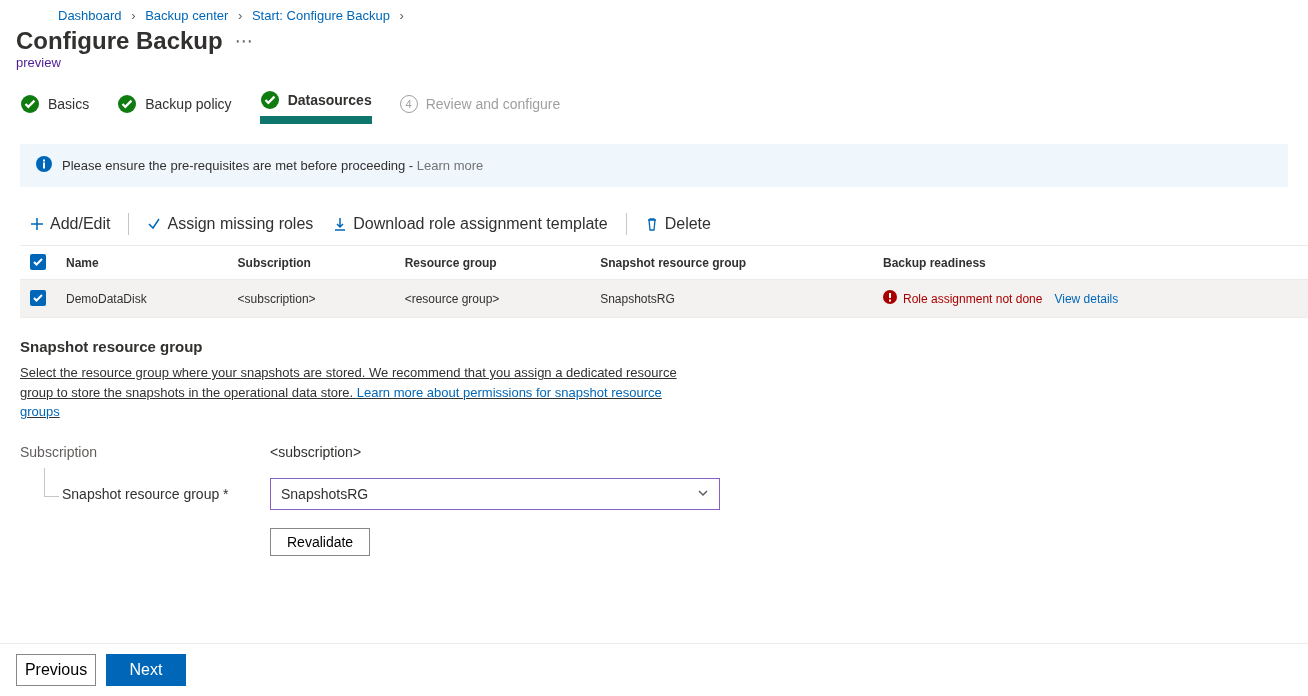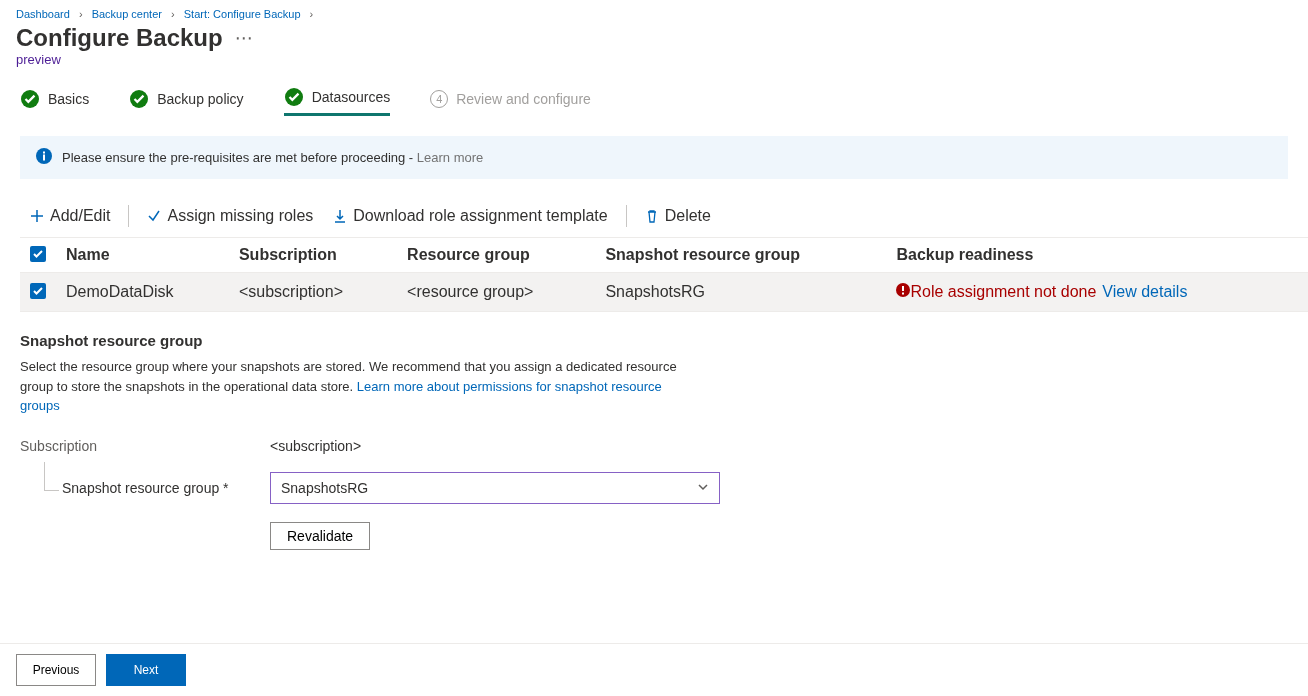--- a/index.html
+++ b/index.html
@@ -1,55 +1,55 @@
 <!DOCTYPE html>
 <html><head>
 <meta charset="utf-8">
 <style>
   * { box-sizing: border-box; margin: 0; padding: 0; font-family: "Segoe UI", Arial, sans-serif; }
   body { background: #fff; color: #323130; font-size: 14px; position: relative; min-height: 696px; }
-  .breadcrumb { padding: 8px 16px 4px; font-size: 11px; }
+  .breadcrumb { padding: 8px 16px 4px; font-size: 13px; margin-left: 42px; }
   .breadcrumb a { color: #0067b8; text-decoration: none; }
   .breadcrumb .sep { color: #605e5c; margin: 0 6px; }
   .title-row { padding: 0 16px; display: flex; align-items: center; gap: 12px; }
   .title-row h1 { font-size: 24px; font-weight: 600; }
   .ellipsis-btn { color:#605e5c; font-size:18px; cursor:pointer; }
   .subtitle { padding: 0 16px 20px; color: #4c1d95; font-size: 13px; }
-  .steps { display: flex; gap: 40px; padding: 0 20px 8px; border-bottom: 0; }
+  .steps { display: flex; gap: 28px; padding: 0 20px 8px; border-bottom: 0; }
   .step { display: flex; align-items: center; gap: 8px; padding-bottom: 6px; font-size: 14px; }
-  .step.active { font-weight: 400; border-bottom: 3px solid #0f766e; }
+  .step.active { font-weight: 700; border-bottom: 8px solid #0f766e; }
   .step.disabled { color: #a19f9d; }
   .step-circle { width: 20px; height:20px; display:inline-flex; align-items:center; justify-content:center; }
   .step-num { width:18px; height:18px; border:1px solid #a19f9d; border-radius:50%; display:inline-flex; align-items:center; justify-content:center; font-size:11px; color:#a19f9d; }
   .info-banner { margin: 12px 20px 16px; background:#eff6fc; padding: 12px 16px; display:flex; align-items:center; gap:10px; font-size:13px; }
   .info-banner a { color:#737373; text-decoration:none; }
   .toolbar { display:flex; align-items:center; gap:0; padding: 6px 20px; }
   .tool-btn { display:flex; align-items:center; gap:6px; padding: 6px 10px; cursor:pointer; font-size:16px; color:#323130; }
   .tool-sep { width:1px; height:22px; background:#c8c6c4; margin: 0 8px; }
   .tool-icon { color:#0067b8; display:inline-flex; }
-  table.grid { width: calc(100% - 20px); margin-left:20px; border-collapse: collapse; font-size:16px; }
+  table.grid { width: calc(100% - 20px); margin-left:20px; border-collapse: collapse; font-size:12px; }
   table.grid th { text-align:left; font-weight:600; padding: 8px 10px; border-top:1px solid #edebe9; border-bottom:1px solid #edebe9; background:#fff; }
   table.grid td { padding: 10px 10px; border-bottom:1px solid #edebe9; background:#f3f2f1; }
   .checkbox { width:16px; height:16px; background:#0067b8; display:inline-flex; align-items:center; justify-content:center; border-radius:2px; }
   .checkbox svg { width:12px; height:12px; }
   .section-title { padding: 20px 20px 8px; font-weight:600; font-size:15px; }
-  .section-desc { padding: 0 20px 18px; font-size:13px; max-width: 720px; line-height:1.5; }
+  .section-desc { padding: 0 20px 18px; font-size:13px; max-width: 720px; line-height:1.5;text-decoration:underline; }
   .section-desc a { color:#0067b8; text-decoration:none; }
   .form-row { display:flex; align-items:center; padding: 4px 20px; gap:0; }
   .form-label { width: 250px; font-size:14px; color:#323130; }
   .form-label.muted { color:#605e5c; }
   .indent { padding-left: 42px; position:relative; }
   .indent::before { content:""; position:absolute; left:24px; top:-18px; width:14px; height:28px; border-left:1px solid #c8c6c4; border-bottom:1px solid #c8c6c4; }
   .dropdown { width: 450px; height:32px; border:1px solid #8a8886; display:flex; align-items:center; justify-content:space-between; padding:0 10px; font-size:14px; }
   .dropdown.focus { border-color:#8661c5; }
   .revalidate-btn { margin: 14px 0 4px 270px; padding: 5px 16px; border:1px solid #8a8886; background:#fff; font-size:14px; cursor:pointer; }
   .footer-bar { position:absolute; bottom:0; left:0; right:0; border-top:1px solid #edebe9; padding:10px 16px; display:flex; gap:10px; }
-  .btn { min-width:80px; height:32px; border:1px solid #8a8886; background:#fff; font-size:12px; cursor:pointer; }
+  .btn { min-width:80px; height:32px; border:1px solid #8a8886; background:#fff; font-size:16px; cursor:pointer; }
   .btn.primary { background:#0067b8; color:#fff; border-color:#0067b8; }
-  .readiness { display:flex; align-items:center; }
+  .readiness { display:flex; align-items:center; gap:6px; }
   .readiness .err { color:#a80000; }
   .readiness a { color:#0067b8; text-decoration:none; margin-left:6px; }
 </style>
 </head>
 <body>
 
 
 
 
 <div class="breadcrumb">

